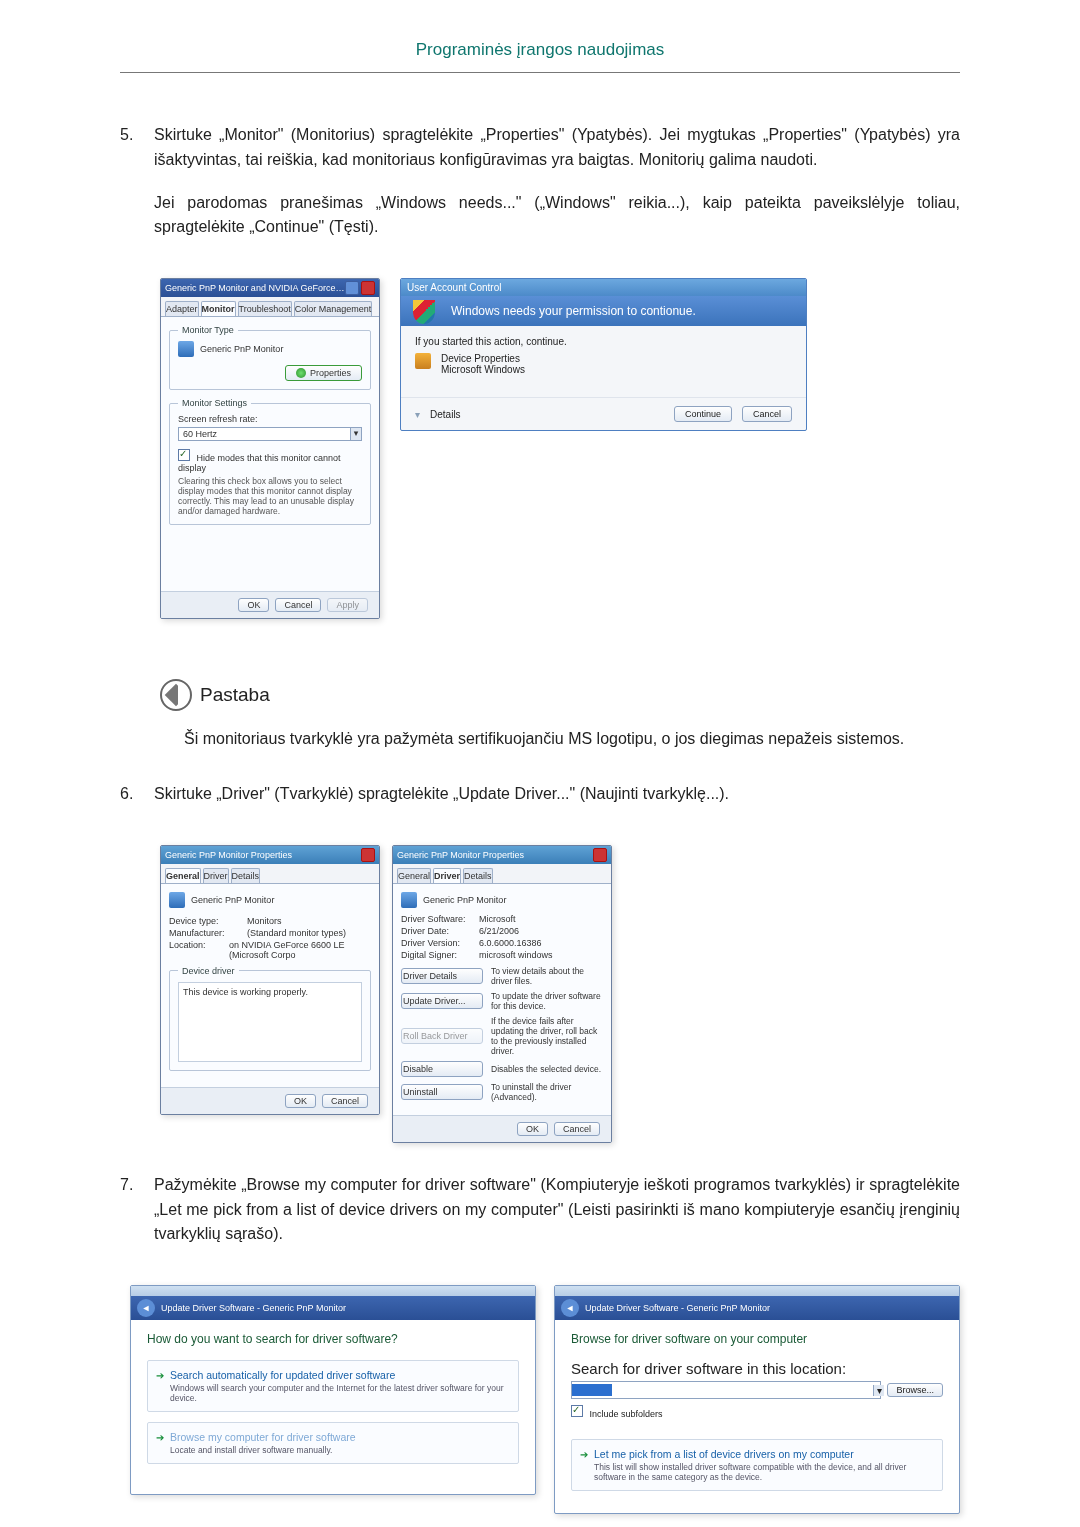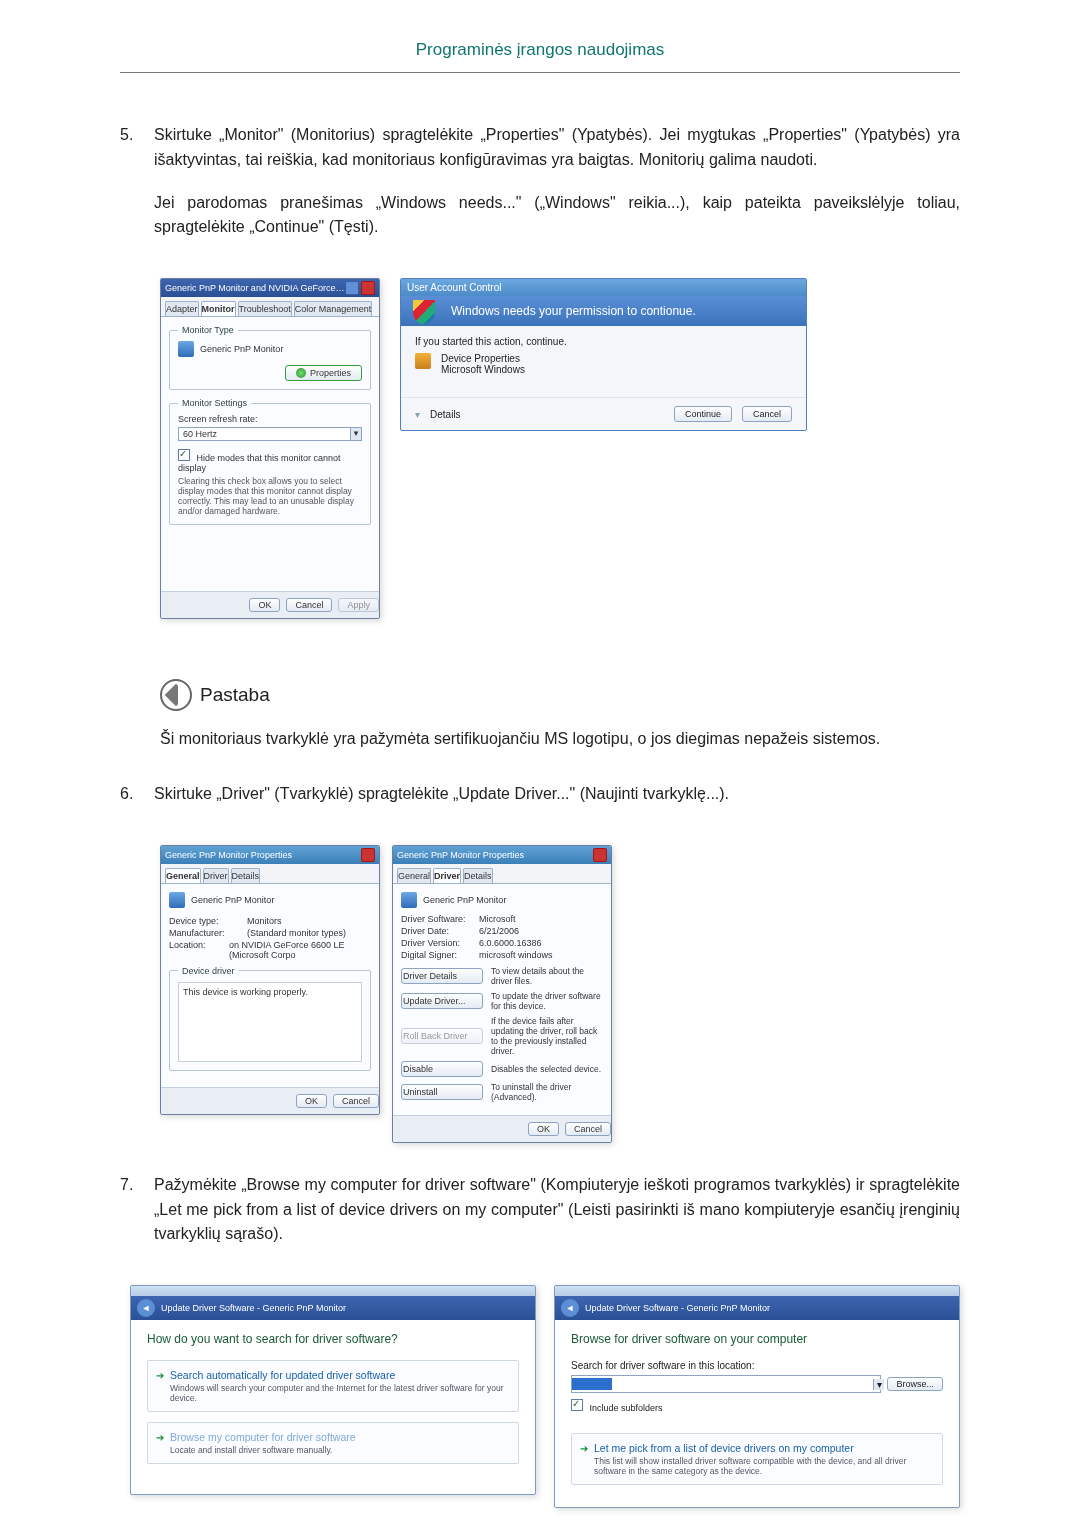--- a/index.html
+++ b/index.html
@@ -157,21 +157,21 @@
     width:10px;
     text-align:center;
     background:#dfe7f2;
     margin:-1px -4px -1px 4px;
     border-left:1px solid #8ea3c1;
   }
   .buttonrow {
     display:flex;
     justify-content:flex-end;
     gap:6px;
-    padding:6px 0;
+    padding:6px 11px;
     background:#e9eef5;
     border-top:1px solid #c3cfdf;
   }
   .checkbox {
     display:inline-block;width:10px;height:10px;border:1px solid #5d7aa7;background:#fff;margin-right:4px;position:relative;
   }
   .checkbox.checked::after {
     content:"✓";position:absolute;top:-2px;left:0;font-size:10px;color:#2c6a2c;
   }
 
@@ -237,21 +237,21 @@
     margin: 60px 0 12px 40px;
     font-size:19px;
   }
   .noteicon {
     width:28px;height:28px;border:2px solid #666;border-radius:50%;display:flex;align-items:center;justify-content:center;
   }
   .pencil {
     width:16px;height:16px;background:linear-gradient(135deg,#777 0 60%, transparent 60%);transform:rotate(-45deg);
   }
   .noteblock {
-    margin-left:40px;
+    margin-left:64px;
     font-size:16px;
     line-height:1.55;
     text-align:justify;
     margin-bottom:30px;
   }
 
   
   .kv { display:flex; font-size:9px; margin:2px 0;}
   .kv .k { width:78px; }
   .drvbtns .bl { display:flex; gap:8px; align-items:center; margin:5px 0;}
@@ -520,21 +520,21 @@
     </div>
 
     <div class="wiz" style="width:410px;">
       <div class="wiztop"></div>
       <div class="crumb">
         <span class="back">◄</span>
         <span>Update Driver Software - Generic PnP Monitor</span>
       </div>
       <div class="main">
         <div class="q">Browse for driver software on your computer</div>
-        <div style="font-size:10px;">Search for driver software in this location:</div>
+        <div style="font-size:15px;">Search for driver software in this location:</div>
         <div class="pathbox">
           <div class="sel">
               <span class="blue"></span>
               <span class="chev">▾</span>
             </div>
           <span class="btn small">Browse...</span>
         </div>
         <div style="font-size:9px;">
           <span class="checkbox checked"></span>
           <span>Include subfolders</span>

